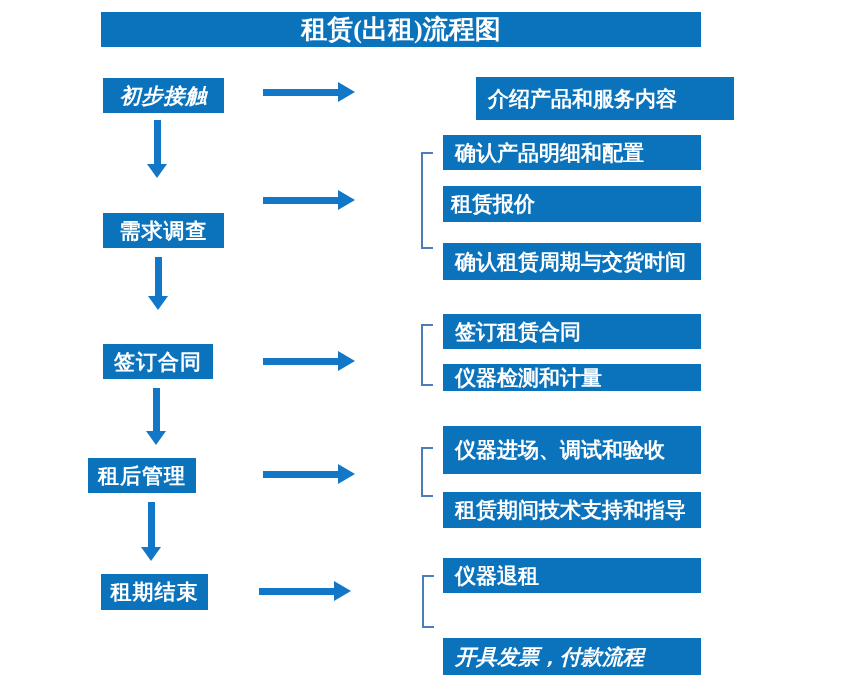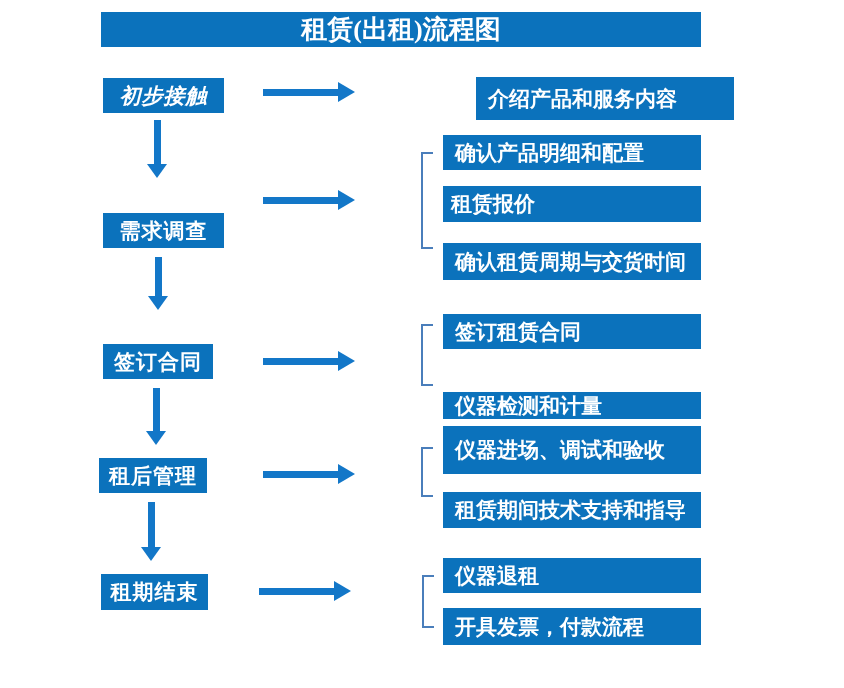--- a/index.html
+++ b/index.html
@@ -56,21 +56,21 @@
 
 <div class="canvas">
 
   <div class="title-bar">
     <span>租赁(出租)流程图</span>
   </div>
 
   <div class="box step" style="left:103px;top:78px;width:121px;height:35px;font-style:italic;">初步接触</div>
   <div class="box step" style="left:103px;top:194px;width:121px;height:35px;margin-top:19px;">需求调查</div>
   <div class="box step" style="left:103px;top:344px;width:110px;height:35px;">签订合同</div>
-  <div class="box step" style="left:99px;top:458px;width:108px;height:35px;">租后管理</div>
+  <div class="box step" style="left:88px;top:458px;width:108px;height:35px;">租后管理</div>
   <div class="box step" style="left:101px;top:574px;width:107px;height:36px;">租期结束</div>
 
   <div class="varrow" style="left:147px;top:120px;height:58px;">
     <div class="v-shaft"></div>
     <div class="v-head"></div>
   </div>
   <div class="varrow" style="left:148px;top:257px;height:53px;">
     <div class="v-shaft"></div>
     <div class="v-head"></div>
   </div>
@@ -109,21 +109,21 @@
   <div class="bracket" style="left:421px;top:447px;height:46px;"></div>
   <div class="bracket" style="left:422px;top:575px;height:49px;"></div>
 
   <div class="box detail" style="top:77px;height:43px;margin-left:33px;">介绍产品和服务内容</div>
 
   <div class="box detail" style="top:135px;height:35px;">确认产品明细和配置</div>
   <div class="box detail" style="top:186px;height:36px;padding-left:8px;">租赁报价</div>
   <div class="box detail" style="top:243px;height:37px;">确认租赁周期与交货时间</div>
 
   <div class="box detail" style="top:314px;height:35px;">签订租赁合同</div>
-  <div class="box detail" style="top:364px;height:27px;margin-top:28px;">仪器检测和计量</div>
+  <div class="box detail" style="top:364px;height:27px;">仪器检测和计量</div>
 
   <div class="box detail" style="top:426px;height:48px;">仪器进场、调试和验收</div>
   <div class="box detail" style="top:492px;height:36px;">租赁期间技术支持和指导</div>
 
   <div class="box detail" style="top:558px;height:35px;">仪器退租</div>
-  <div class="box detail" style="top:608px;height:37px;">开具发票，付款流程</div>
+  <div class="box detail" style="top:638px;height:37px;font-style:italic;">开具发票，付款流程</div>
 
 </div>
 
 </body></html>

